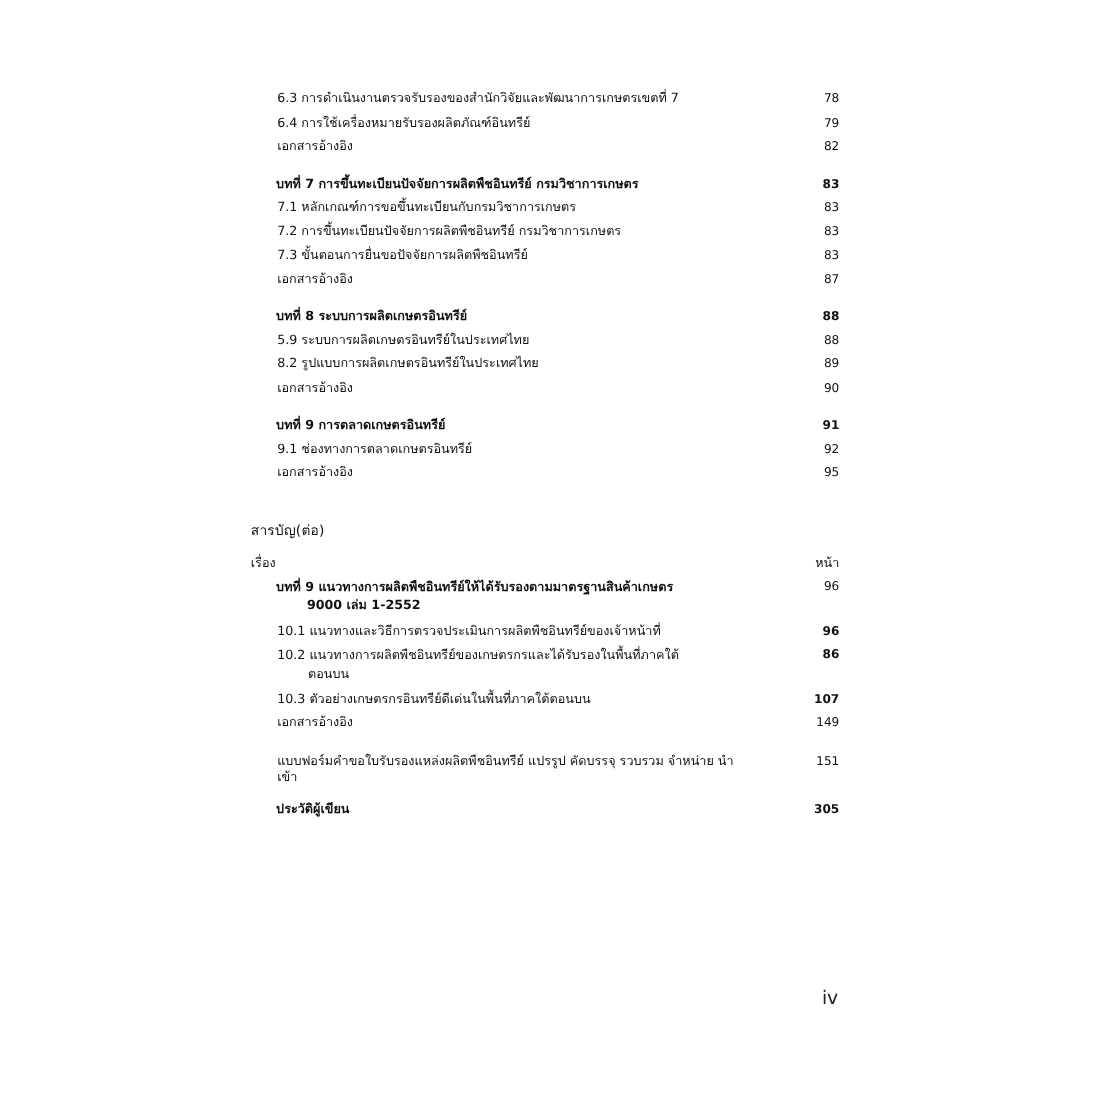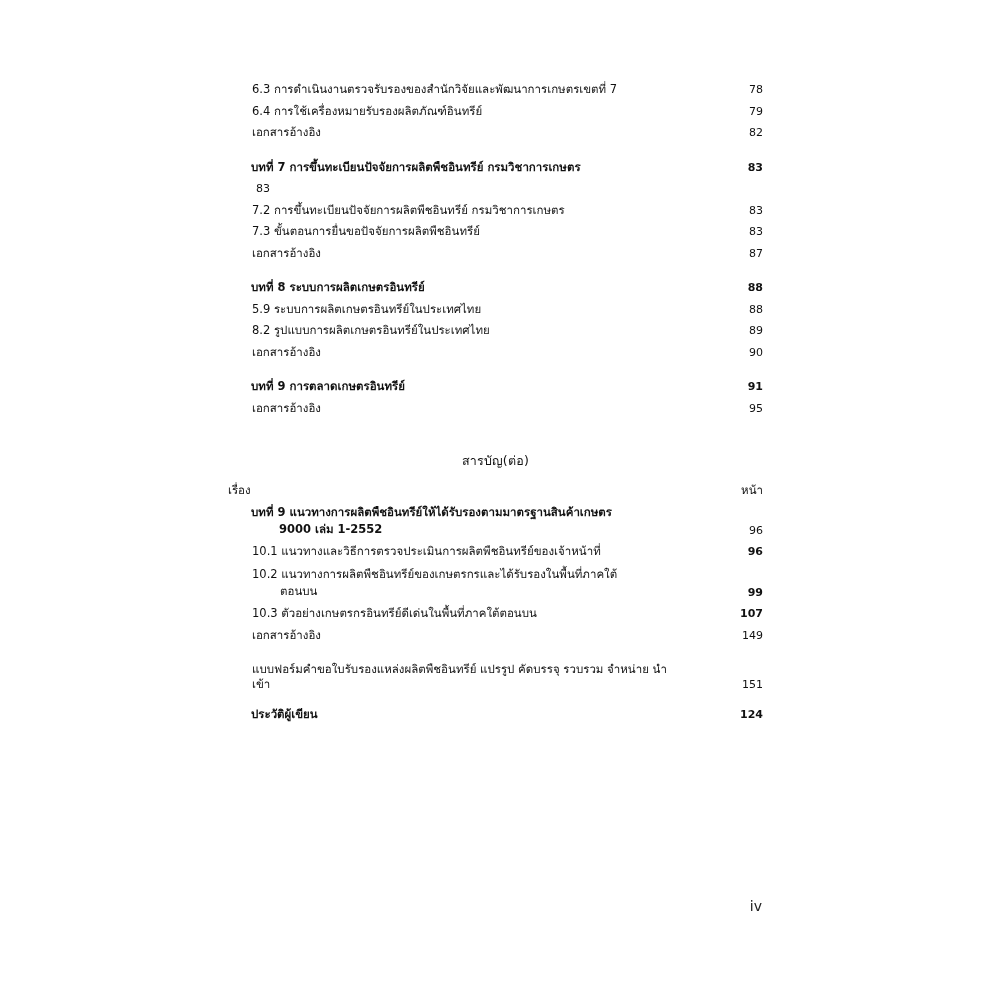--- a/index.html
+++ b/index.html
@@ -25,21 +25,21 @@
   }
   .content {
     position: absolute;
     left: 228px;
     top: 82px;
     width: 535px;
   }
   
   .row {
     display: flex;
-    align-items: flex-end;
+    align-items: flex-start;
     justify-content: space-between;
     font-size: 11.5px;
     line-height: 15px;
     margin: 0;
     padding: 0 0 6.5px 0;
     gap: 40px;
   }
   .row .label {
     flex: 1 1 auto;
     padding-right: 12px;
@@ -58,40 +58,39 @@
   }
   .indent1 .label { padding-left: 24px; }
   .indent2 .label { padding-left: 24px; }
 
   .gap-sm { height: 8px; }
   .gap-md { height: 13px; }
   .gap-lg { height: 22px; }
 
   
   .toc-title {
-    text-align: center;
     font-size: 12.5px;
     margin: 0 0 10px 0;
     letter-spacing: .2px;
   }
   .col-head {
     display: flex;
     justify-content: space-between;
     font-size: 11.5px;
     padding-bottom: 5px;
     align-items: flex-end;
   }
   .col-head .page-no { width: 42px; text-align: right; }
   .two-line .label { line-height: 17px; }
 
   .folio {
     position: absolute;
     right: 238px;
     top: 898px;
-    font-size: 14px;
+    font-size: 17px;
     color: #222;
   }
   .wrap-second-line {
     display: block;
     padding-left: 28px;
   }
 </style>
 </head>
 <body>
 
@@ -111,20 +110,21 @@
       <span class="page-no">82</span>
     </div>
 
     <div class="gap-md"></div>
 
     <div class="row bold">
       <span class="label">บทที่ 7 การขึ้นทะเบียนปัจจัยการผลิตพืชอินทรีย์ กรมวิชาการเกษตร</span>
       <span class="page-no">83</span>
     </div>
     <div class="row indent1">
+      <span class="label">7.1 หลักเกณฑ์การขอขึ้นทะเบียนกับกรมวิชาการเกษตร</span>
       <span class="page-no">83</span>
     </div>
     <div class="row indent1">
       <span class="label">7.2 การขึ้นทะเบียนปัจจัยการผลิตพืชอินทรีย์ กรมวิชาการเกษตร</span>
       <span class="page-no">83</span>
     </div>
     <div class="row indent1">
       <span class="label">7.3 ขั้นตอนการยื่นขอปัจจัยการผลิตพืชอินทรีย์</span>
       <span class="page-no">83</span>
     </div>
@@ -150,20 +150,24 @@
     <div class="row indent1">
       <span class="label">เอกสารอ้างอิง</span>
       <span class="page-no">90</span>
     </div>
 
     <div class="gap-md"></div>
 
     <div class="row bold">
       <span class="label">บทที่ 9 การตลาดเกษตรอินทรีย์</span>
       <span class="page-no">91</span>
+    </div>
+    <div class="row indent1">
+      <span class="label">9.1 ช่องทางการตลาดเกษตรอินทรีย์</span>
+      <span class="page-no">92</span>
     </div>
     <div class="row indent1">
       <span class="label">เอกสารอ้างอิง</span>
       <span class="page-no">95</span>
     </div>
     <div class="row indent1">
       <span class="label"></span>
       <span class="page-no"></span>
     </div>
 
@@ -187,21 +191,21 @@
     <div class="row indent2">
       <span class="label">10.1 แนวทางและวิธีการตรวจประเมินการผลิตพืชอินทรีย์ของเจ้าหน้าที่</span>
       <span class="page-no" style="font-weight:bold">96</span>
     </div>
 
     <div class="row indent2 two-line">
       <span class="label">
         <span>10.2 แนวทางการผลิตพืชอินทรีย์ของเกษตรกรและได้รับรองในพื้นที่ภาคใต้</span>
         <span class="wrap-second-line">ตอนบน</span>
       </span>
-      <span class="page-no" style="font-weight:bold">99</span>
+      <span class="page-no" style="font-weight:bold">86</span>
     </div>
 
     <div class="row indent2">
       <span class="label">10.3 ตัวอย่างเกษตรกรอินทรีย์ดีเด่นในพื้นที่ภาคใต้ตอนบน</span>
       <span class="page-no" style="font-weight:bold">107</span>
     </div>
 
     <div class="row indent2">
       <span class="label">เอกสารอ้างอิง</span>
       <span class="page-no">149</span>
@@ -211,19 +215,19 @@
 
     <div class="row indent1">
       <span class="label">แบบฟอร์มคำขอใบรับรองแหล่งผลิตพืชอินทรีย์ แปรรูป คัดบรรจุ รวบรวม จำหน่าย นำเข้า</span>
       <span class="page-no">151</span>
     </div>
 
     <div class="gap-sm"></div>
 
     <div class="row bold">
       <span class="label">ประวัติผู้เขียน</span>
-      <span class="page-no">124</span>
+      <span class="page-no">305</span>
     </div>
 
   </div>
 
   <div class="folio">iv</div>
 </div>
 
 </body></html>

